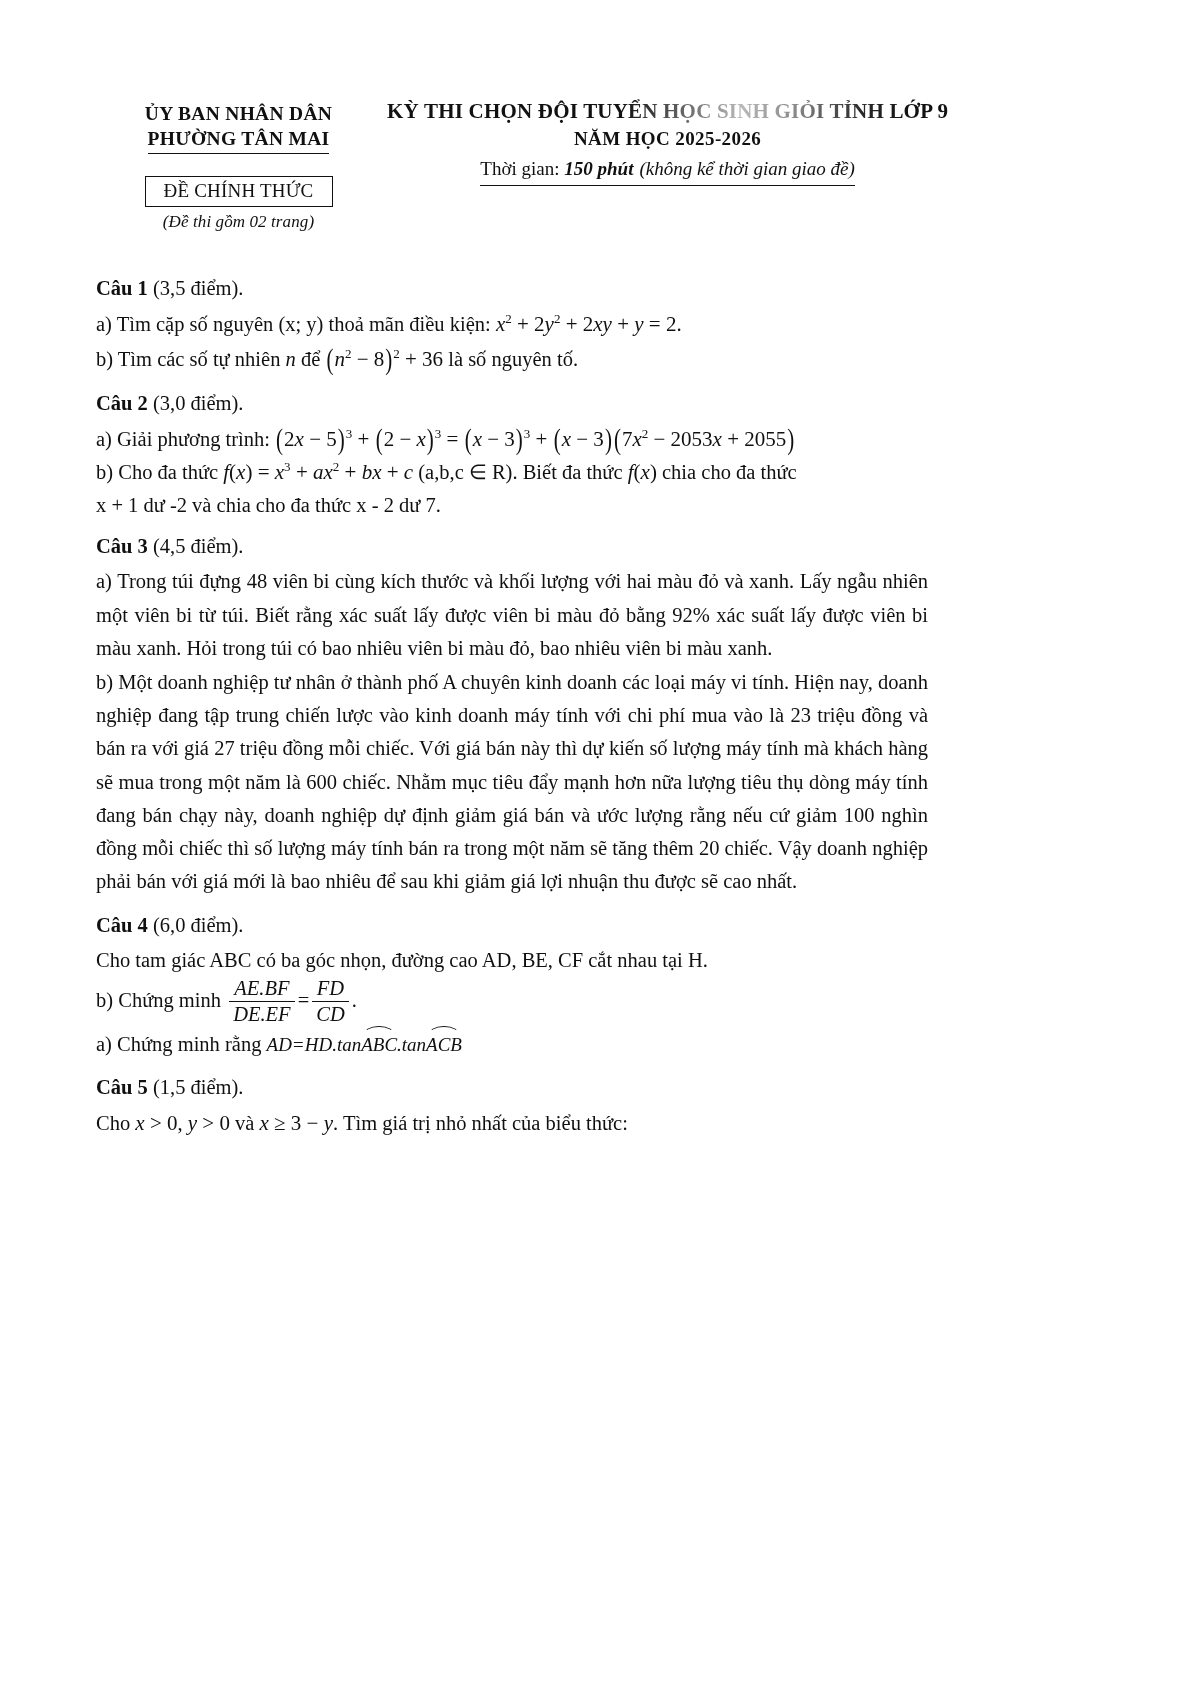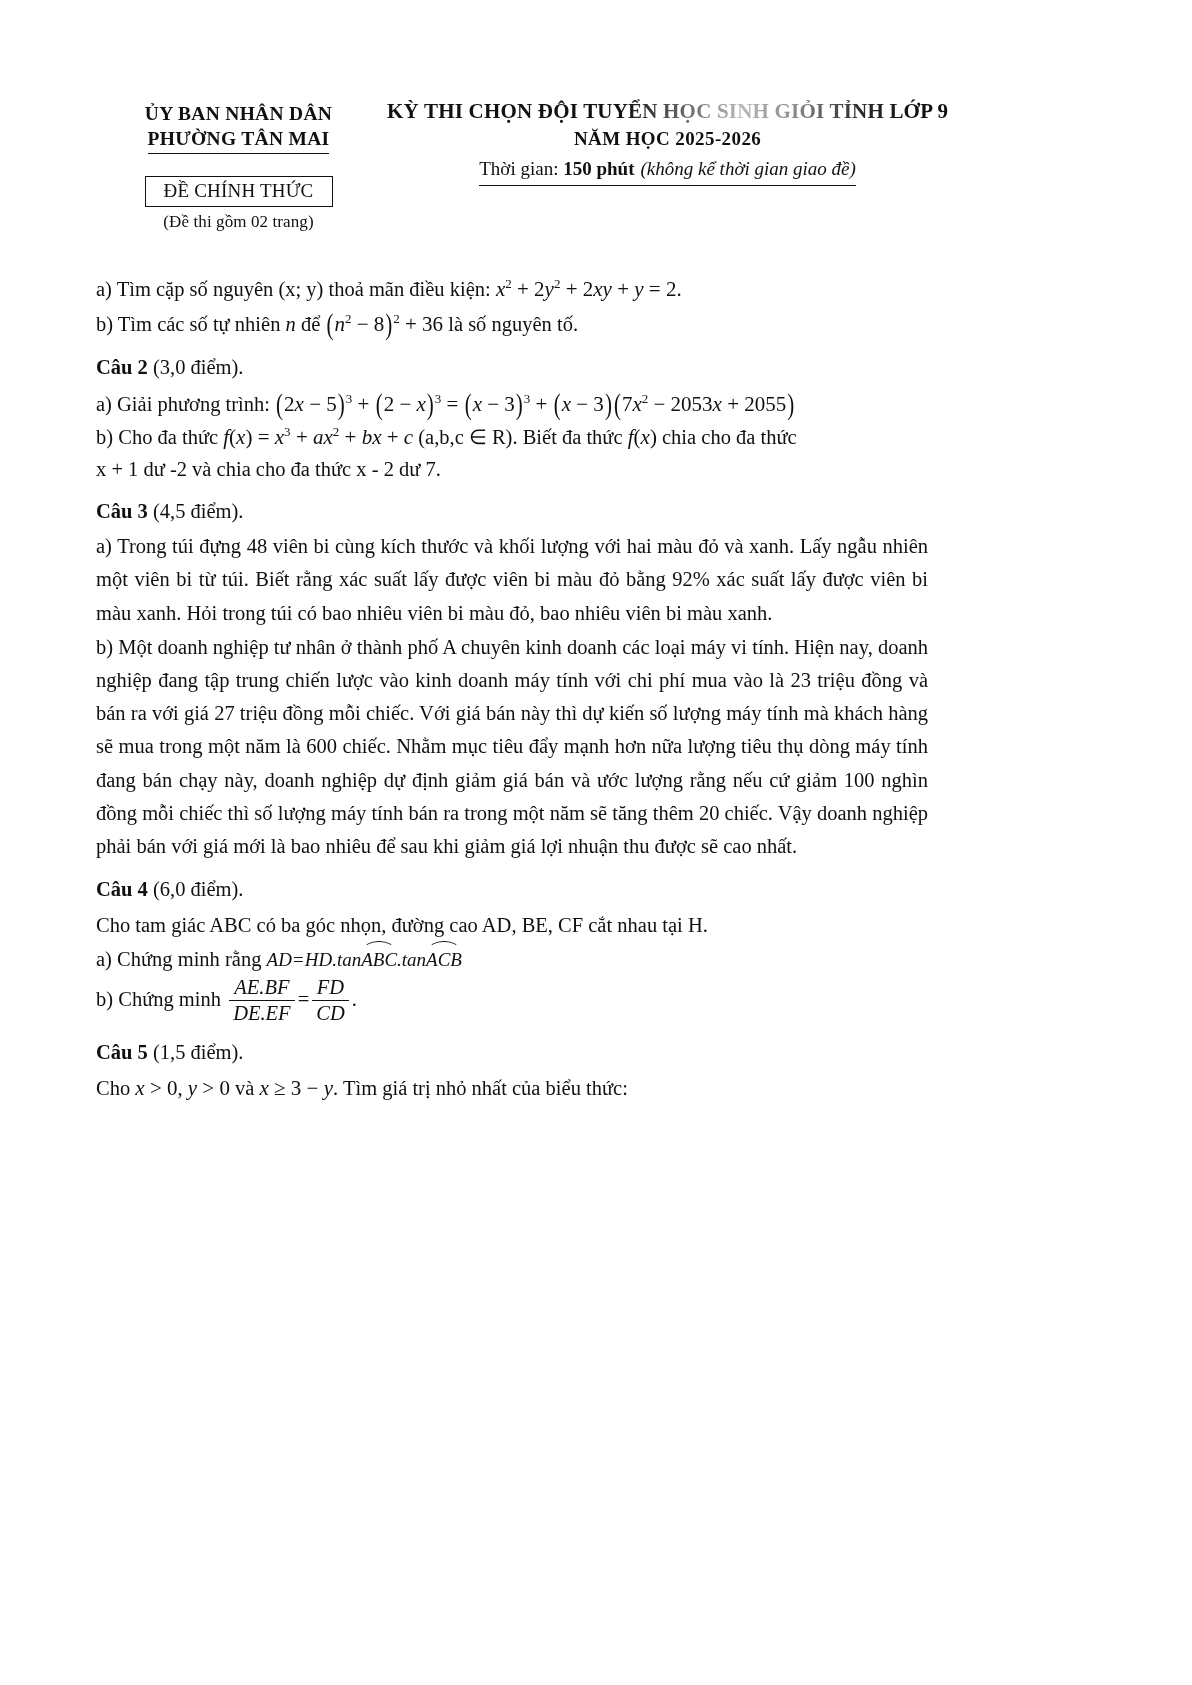--- a/index.html
+++ b/index.html
@@ -55,20 +55,21 @@
   }
   .official-box {
     display: inline-block;
     border: 1.5px solid #111;
     padding: 3px 18px 4px 18px;
     margin-top: 22px;
     font-size: 19px;
     letter-spacing: 0.2px;
   }
   .pages-note {
+    font-style: italic;
     font-size: 17px;
     margin-top: 5px;
     letter-spacing: 0.1px;
   }
   .header-right {
     flex: 1 1 auto;
     text-align: center;
     padding-top: 10px;
     padding-left: 6px;
   }
@@ -96,21 +97,21 @@
   }
   .hr-line3 b { font-weight: bold; }
   .hr-line4 {
     font-size: 19px;
     line-height: 1.5;
     display: inline-block;
     border-bottom: 1.4px solid #111;
     padding-bottom: 2px;
     margin-top: 2px;
   }
-  .hr-line4 .bold { font-weight: bold; }
+  .hr-line4 .bold { font-weight: bold; font-style: italic; }
   .hr-line4 .ital { font-style: italic; }
 
   
   .content {
     margin-top: 34px;
     font-size: 20.5px;
     line-height: 1.62;
   }
   .q-head {
     margin-top: 10px;
@@ -195,20 +196,23 @@
       <div>
         <span class="hr-line4">
           <span>Thời gian: </span><span class="bold">150 phút</span><span class="sp"></span><span class="ital">(không kể thời gian giao đề)</span>
         </span>
       </div>
     </div>
   </div>
 
   <div class="content">
 
+    <div class="q-head">
+      <span class="b">Câu 1</span><span> (3,5 điểm).</span>
+    </div>
 
     <p class="par line-item">
       <span>a)</span>
       <span>Tìm cặp số nguyên (x; y) thoả mãn điều kiện: </span><span class="math"><span class="mi">x</span><sup class="ex">2</sup> + 2<span class="mi">y</span><sup class="ex">2</sup> + 2<span class="mi">xy</span> + <span class="mi">y</span> = 2.</span>
     </p>
 
     <p class="par line-item">
       <span>b)</span>
       <span>Tìm các số tự nhiên </span><span class="mi">n</span><span> để </span><span class="math"><span class="paren">(</span><span class="mi">n</span><sup class="ex">2</sup> − 8<span class="paren">)</span><sup class="ex">2</sup> + 36</span><span> là số nguyên tố.</span>
     </p>
@@ -247,27 +251,27 @@
 
     <div class="q-head">
       <span class="b">Câu 4</span><span> (6,0 điểm).</span>
     </div>
 
     <p class="par">
       <span>Cho tam giác ABC có ba góc nhọn, đường cao AD, BE, CF cắt nhau tại H.</span>
     </p>
 
     <p class="par line-item">
+      <span>b)</span>
+      <span>Chứng minh </span><span class="frac"><span class="num">AE.BF</span><span class="den">DE.EF</span></span><span>=</span><span class="frac"><span class="num">FD</span><span class="den">CD</span></span><span>.</span>
+    </p>
+
+    <p class="par line-item">
       <span>a)</span>
       <span>Chứng minh rằng </span><span class="math" style="font-size:19px"><span class="mi">AD=HD</span><span class="mi">.tan</span><span class="ang">ABC</span><span class="mi">.tan</span><span class="ang">ACB</span></span>
-    </p>
-
-    <p class="par line-item">
-      <span>b)</span>
-      <span>Chứng minh </span><span class="frac"><span class="num">AE.BF</span><span class="den">DE.EF</span></span><span>=</span><span class="frac"><span class="num">FD</span><span class="den">CD</span></span><span>.</span>
     </p>
 
 
     <div class="q-head">
       <span class="b">Câu 5</span><span> (1,5 điểm).</span>
     </div>
 
     <p class="par">
       <span>Cho </span><span class="math"><span class="mi">x</span> &gt; 0</span><span>, </span><span class="math"><span class="mi">y</span> &gt; 0</span><span> và </span><span class="math"><span class="mi">x</span> ≥ 3 − <span class="mi">y</span></span><span>. Tìm giá trị nhỏ nhất của biểu thức:</span>
     </p>

